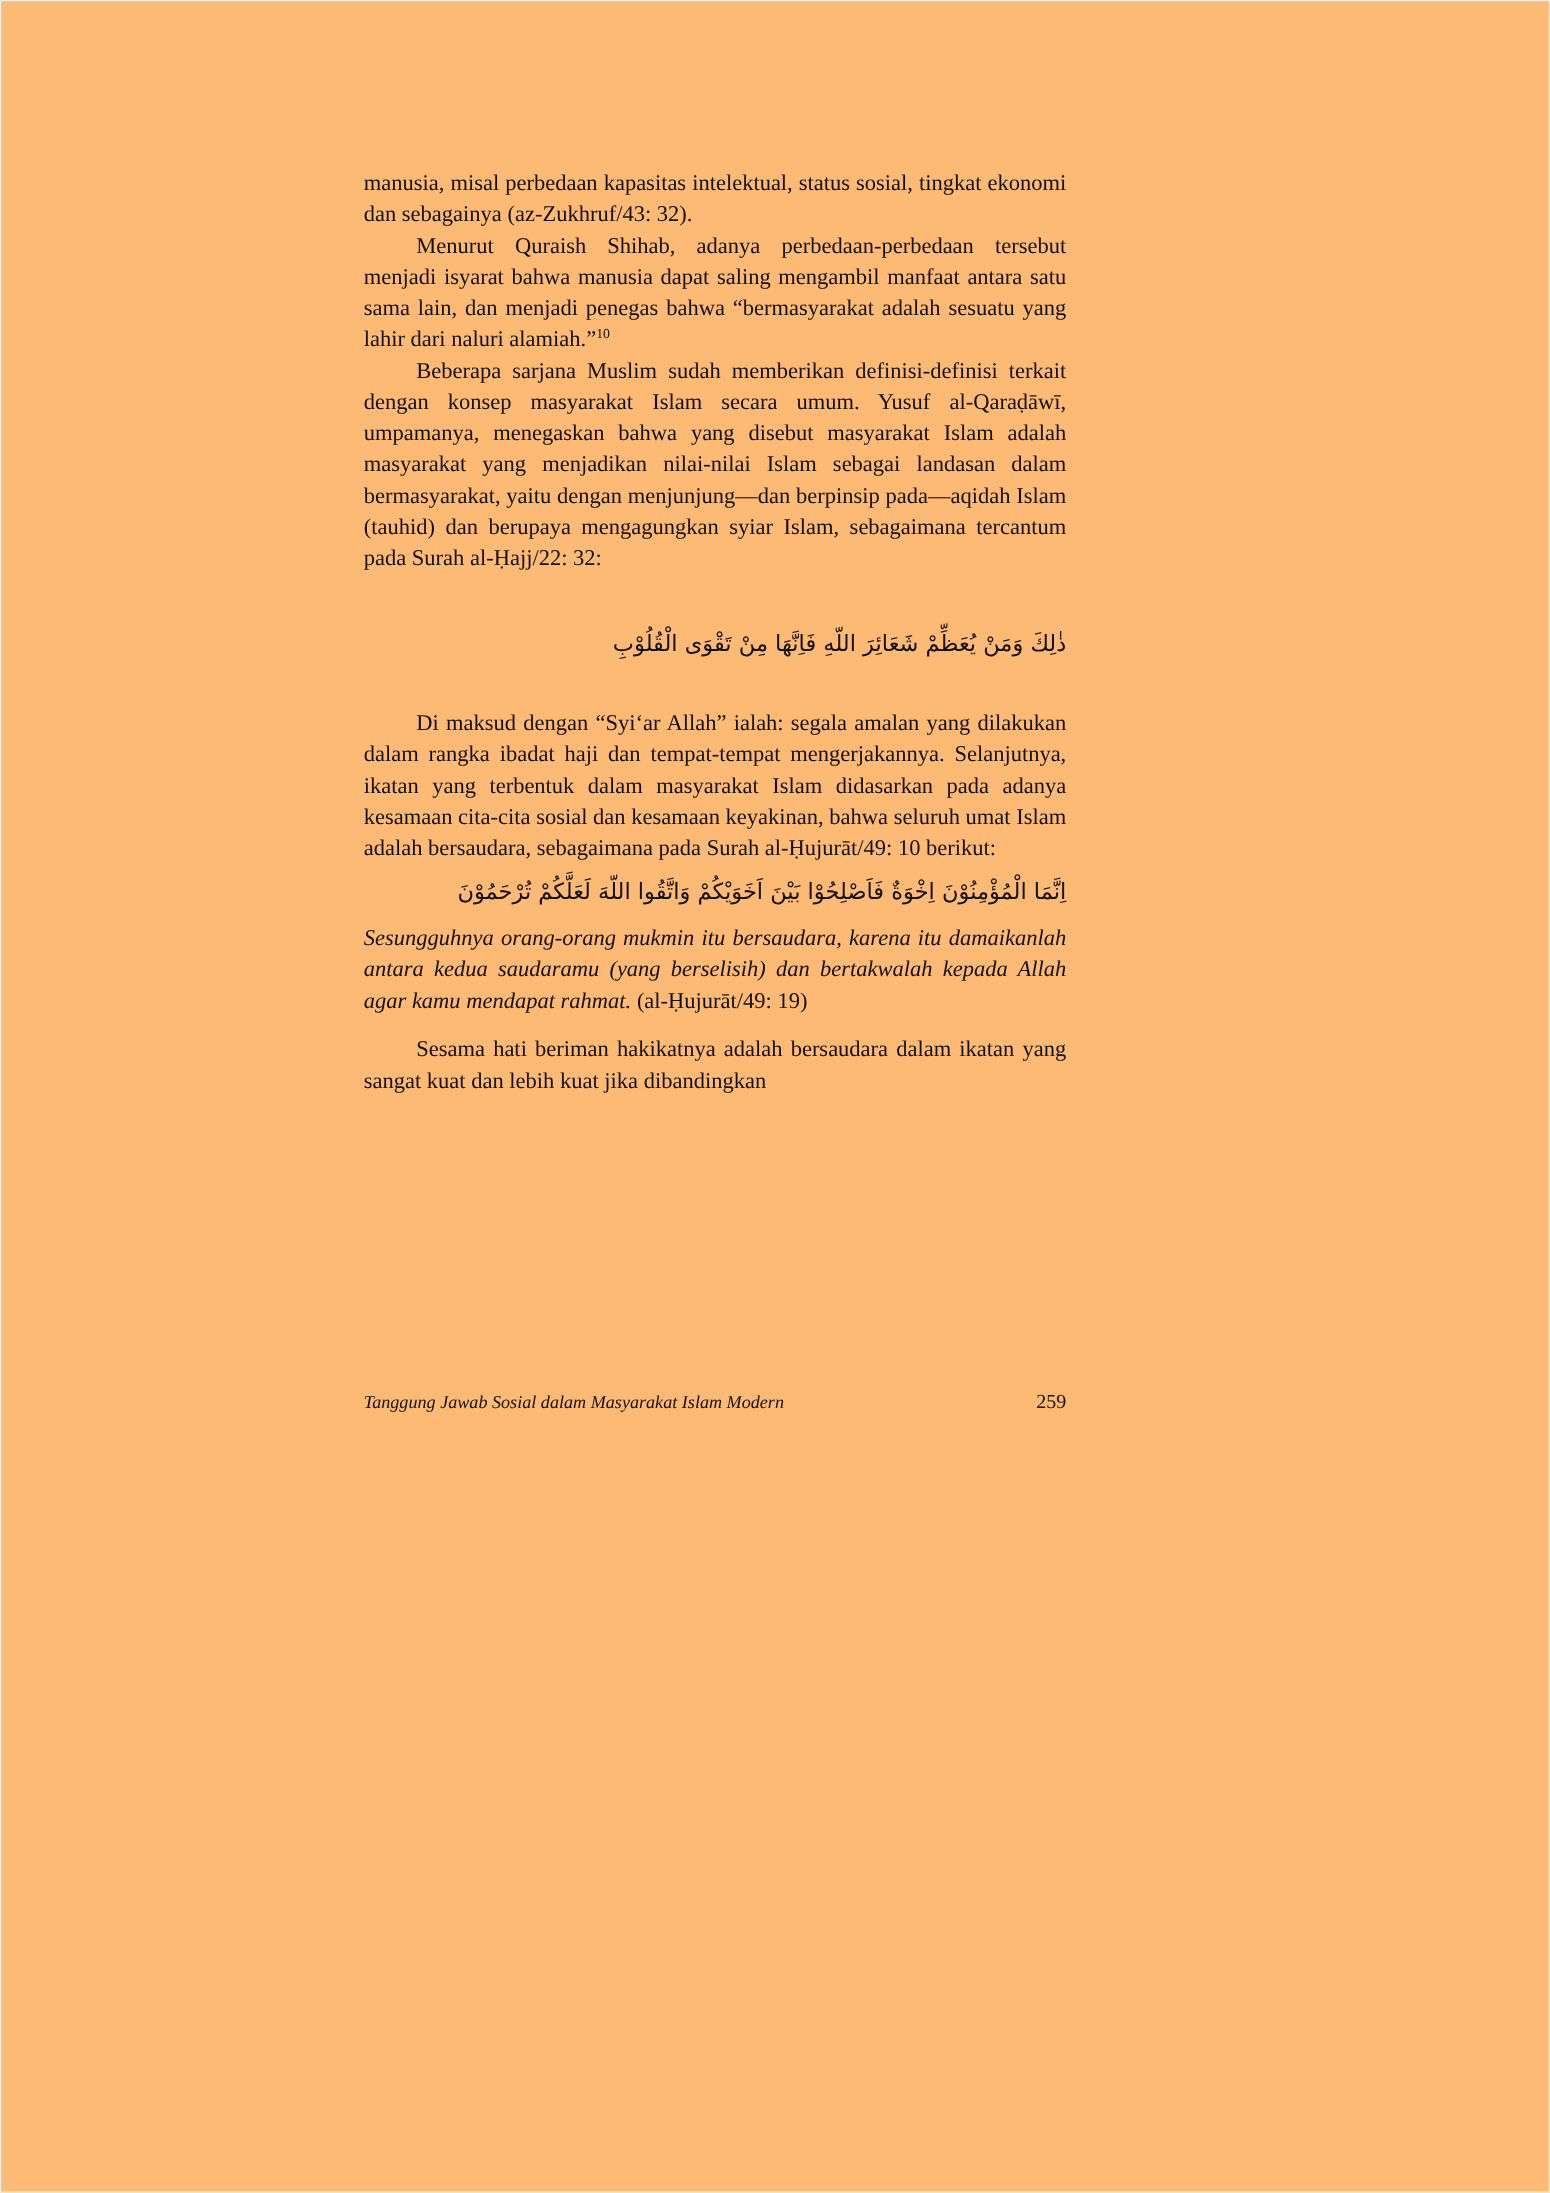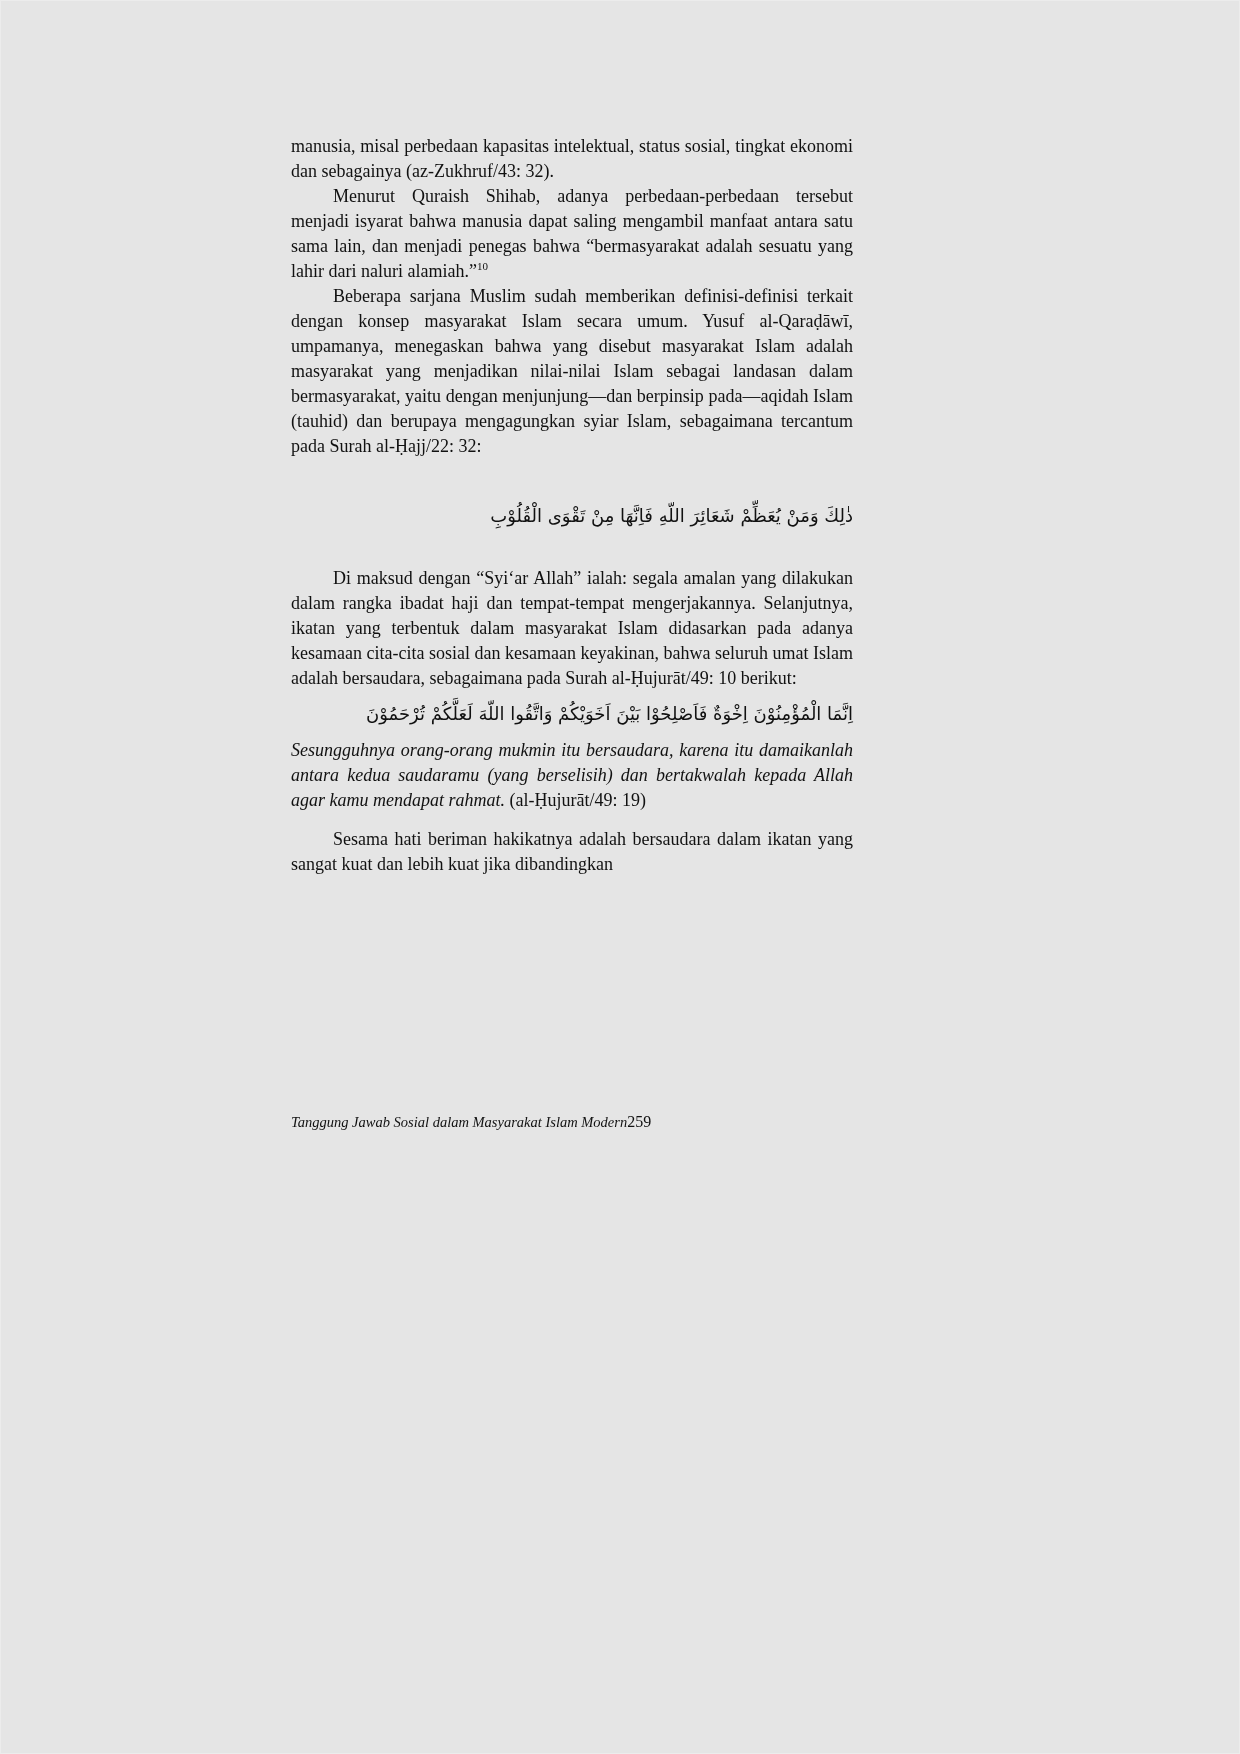--- a/index.html
+++ b/index.html
@@ -4,21 +4,21 @@
 <style>
   html, body {
     margin: 0;
     padding: 0;
     background: #ffffff;
   }
   .page {
     position: relative;
     width: 1240px;
     height: 1754px;
-    background: #e5e5e5;
+    background: #fdba74;
     box-sizing: border-box;
     border: 1px solid #ececec;
     font-family: "Liberation Serif", serif;
     color: #111111;
     overflow: hidden;
   }
   .content {
     position: absolute;
     left: 290px;
     top: 133px;
@@ -66,20 +66,21 @@
   }
   .after-trans2 {
     margin-top: 14px !important;
   }
   .footer {
     position: absolute;
     left: 290px;
     top: 1112px;
     width: 562px;
     display: flex;
+    justify-content: space-between;
     align-items: baseline;
     border: none;
   }
   .footer .running-title {
     font-style: italic;
     font-size: 14.5px;
   }
   .footer .page-number {
     font-size: 16px;
   }

